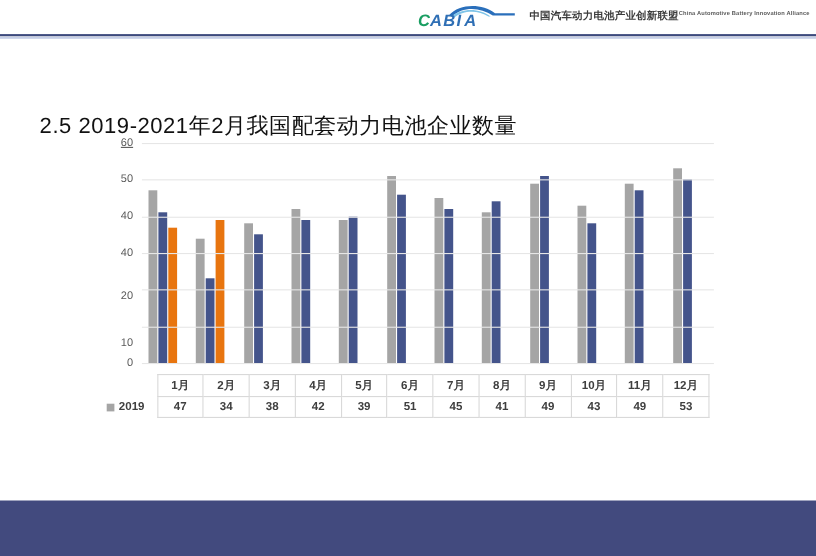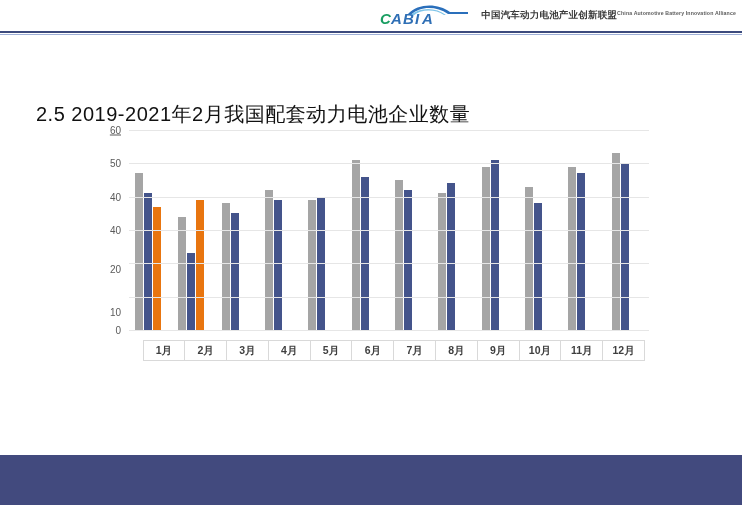--- a/index.html
+++ b/index.html
@@ -325,19 +325,39 @@
             <th class="month">6月</th>
             <th class="month">7月</th>
             <th class="month">8月</th>
             <th class="month">9月</th>
             <th class="month">10月</th>
             <th class="month">11月</th>
             <th class="month">12月</th>
           </tr>
       </thead>
       <tbody>
+          <tr>
+            <td class="rowhead">
+              <div class="legend-cell">
+                <span class="swatch y2019" style="background: rgb(165, 165, 165);"></span>
+                <span class="legend-label">2019</span>
+              </div>
+            </td>
+            <td>47</td>
+            <td>34</td>
+            <td>38</td>
+            <td>42</td>
+            <td>39</td>
+            <td>51</td>
+            <td>45</td>
+            <td>41</td>
+            <td>49</td>
+            <td>43</td>
+            <td>49</td>
+            <td>53</td>
+          </tr>
         </tbody>
     </table>
   </div>
 
 </div>
 
 <div class="footer-band"></div>
 
 </body></html>

